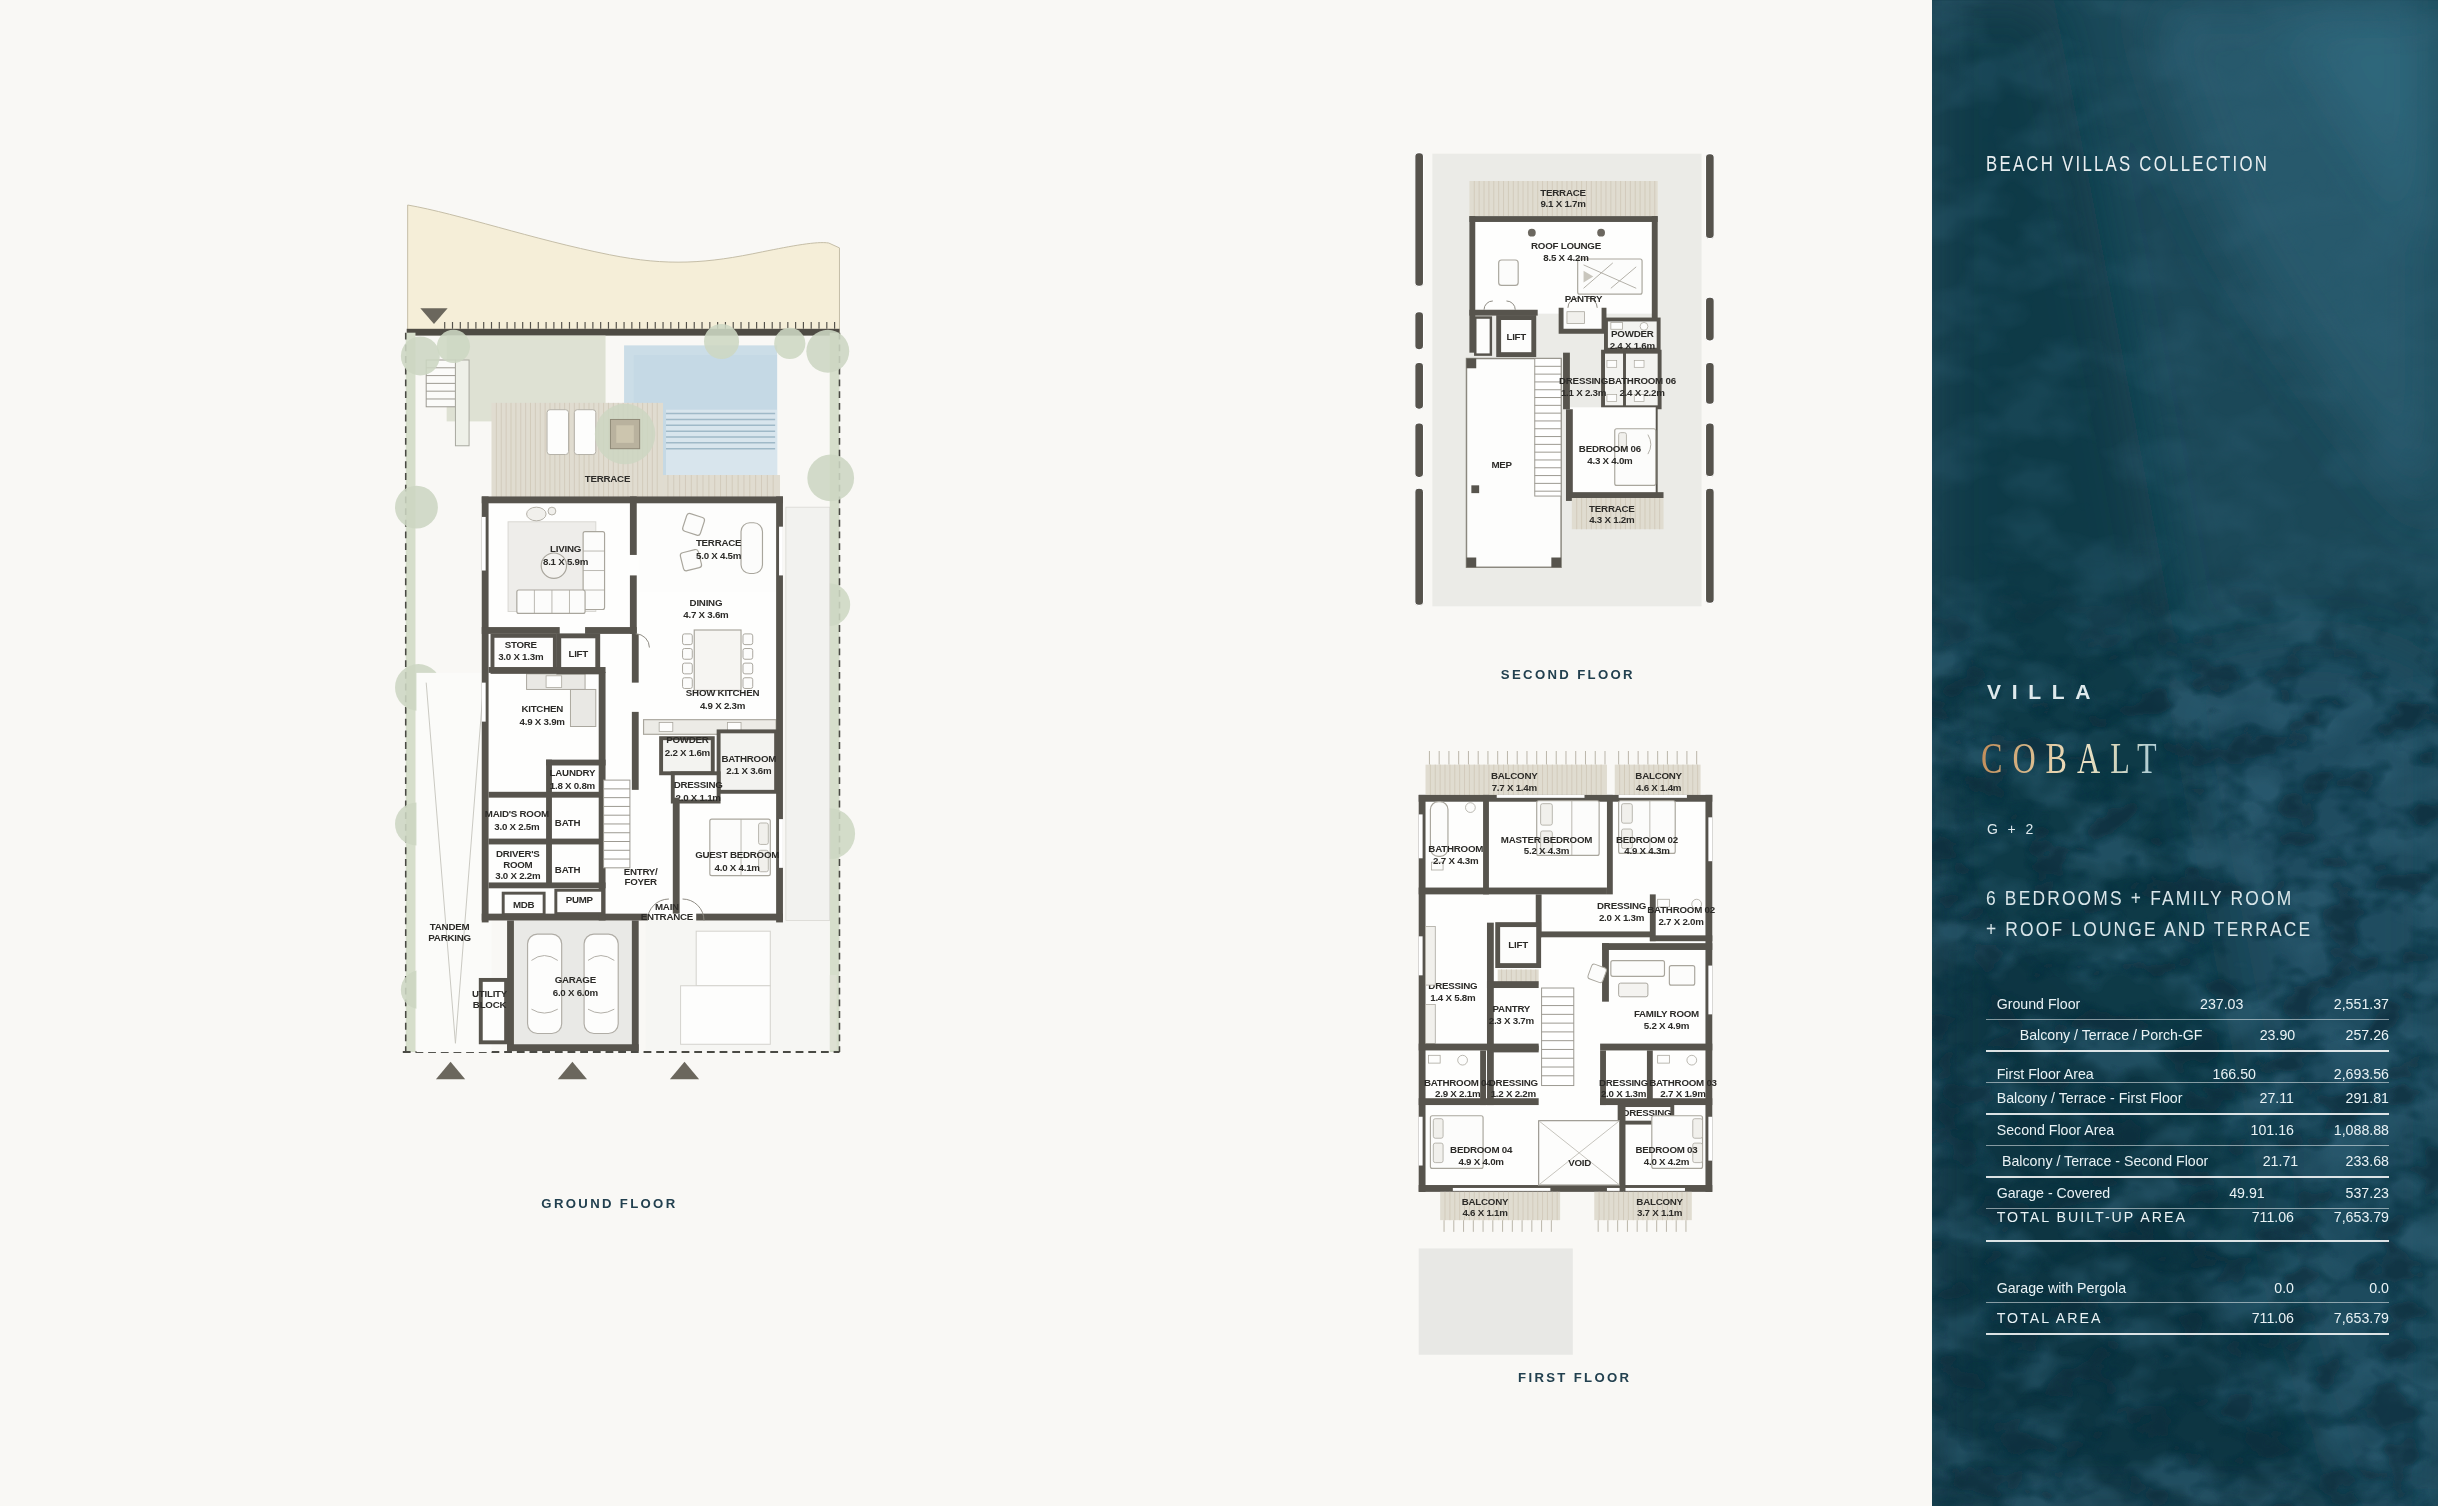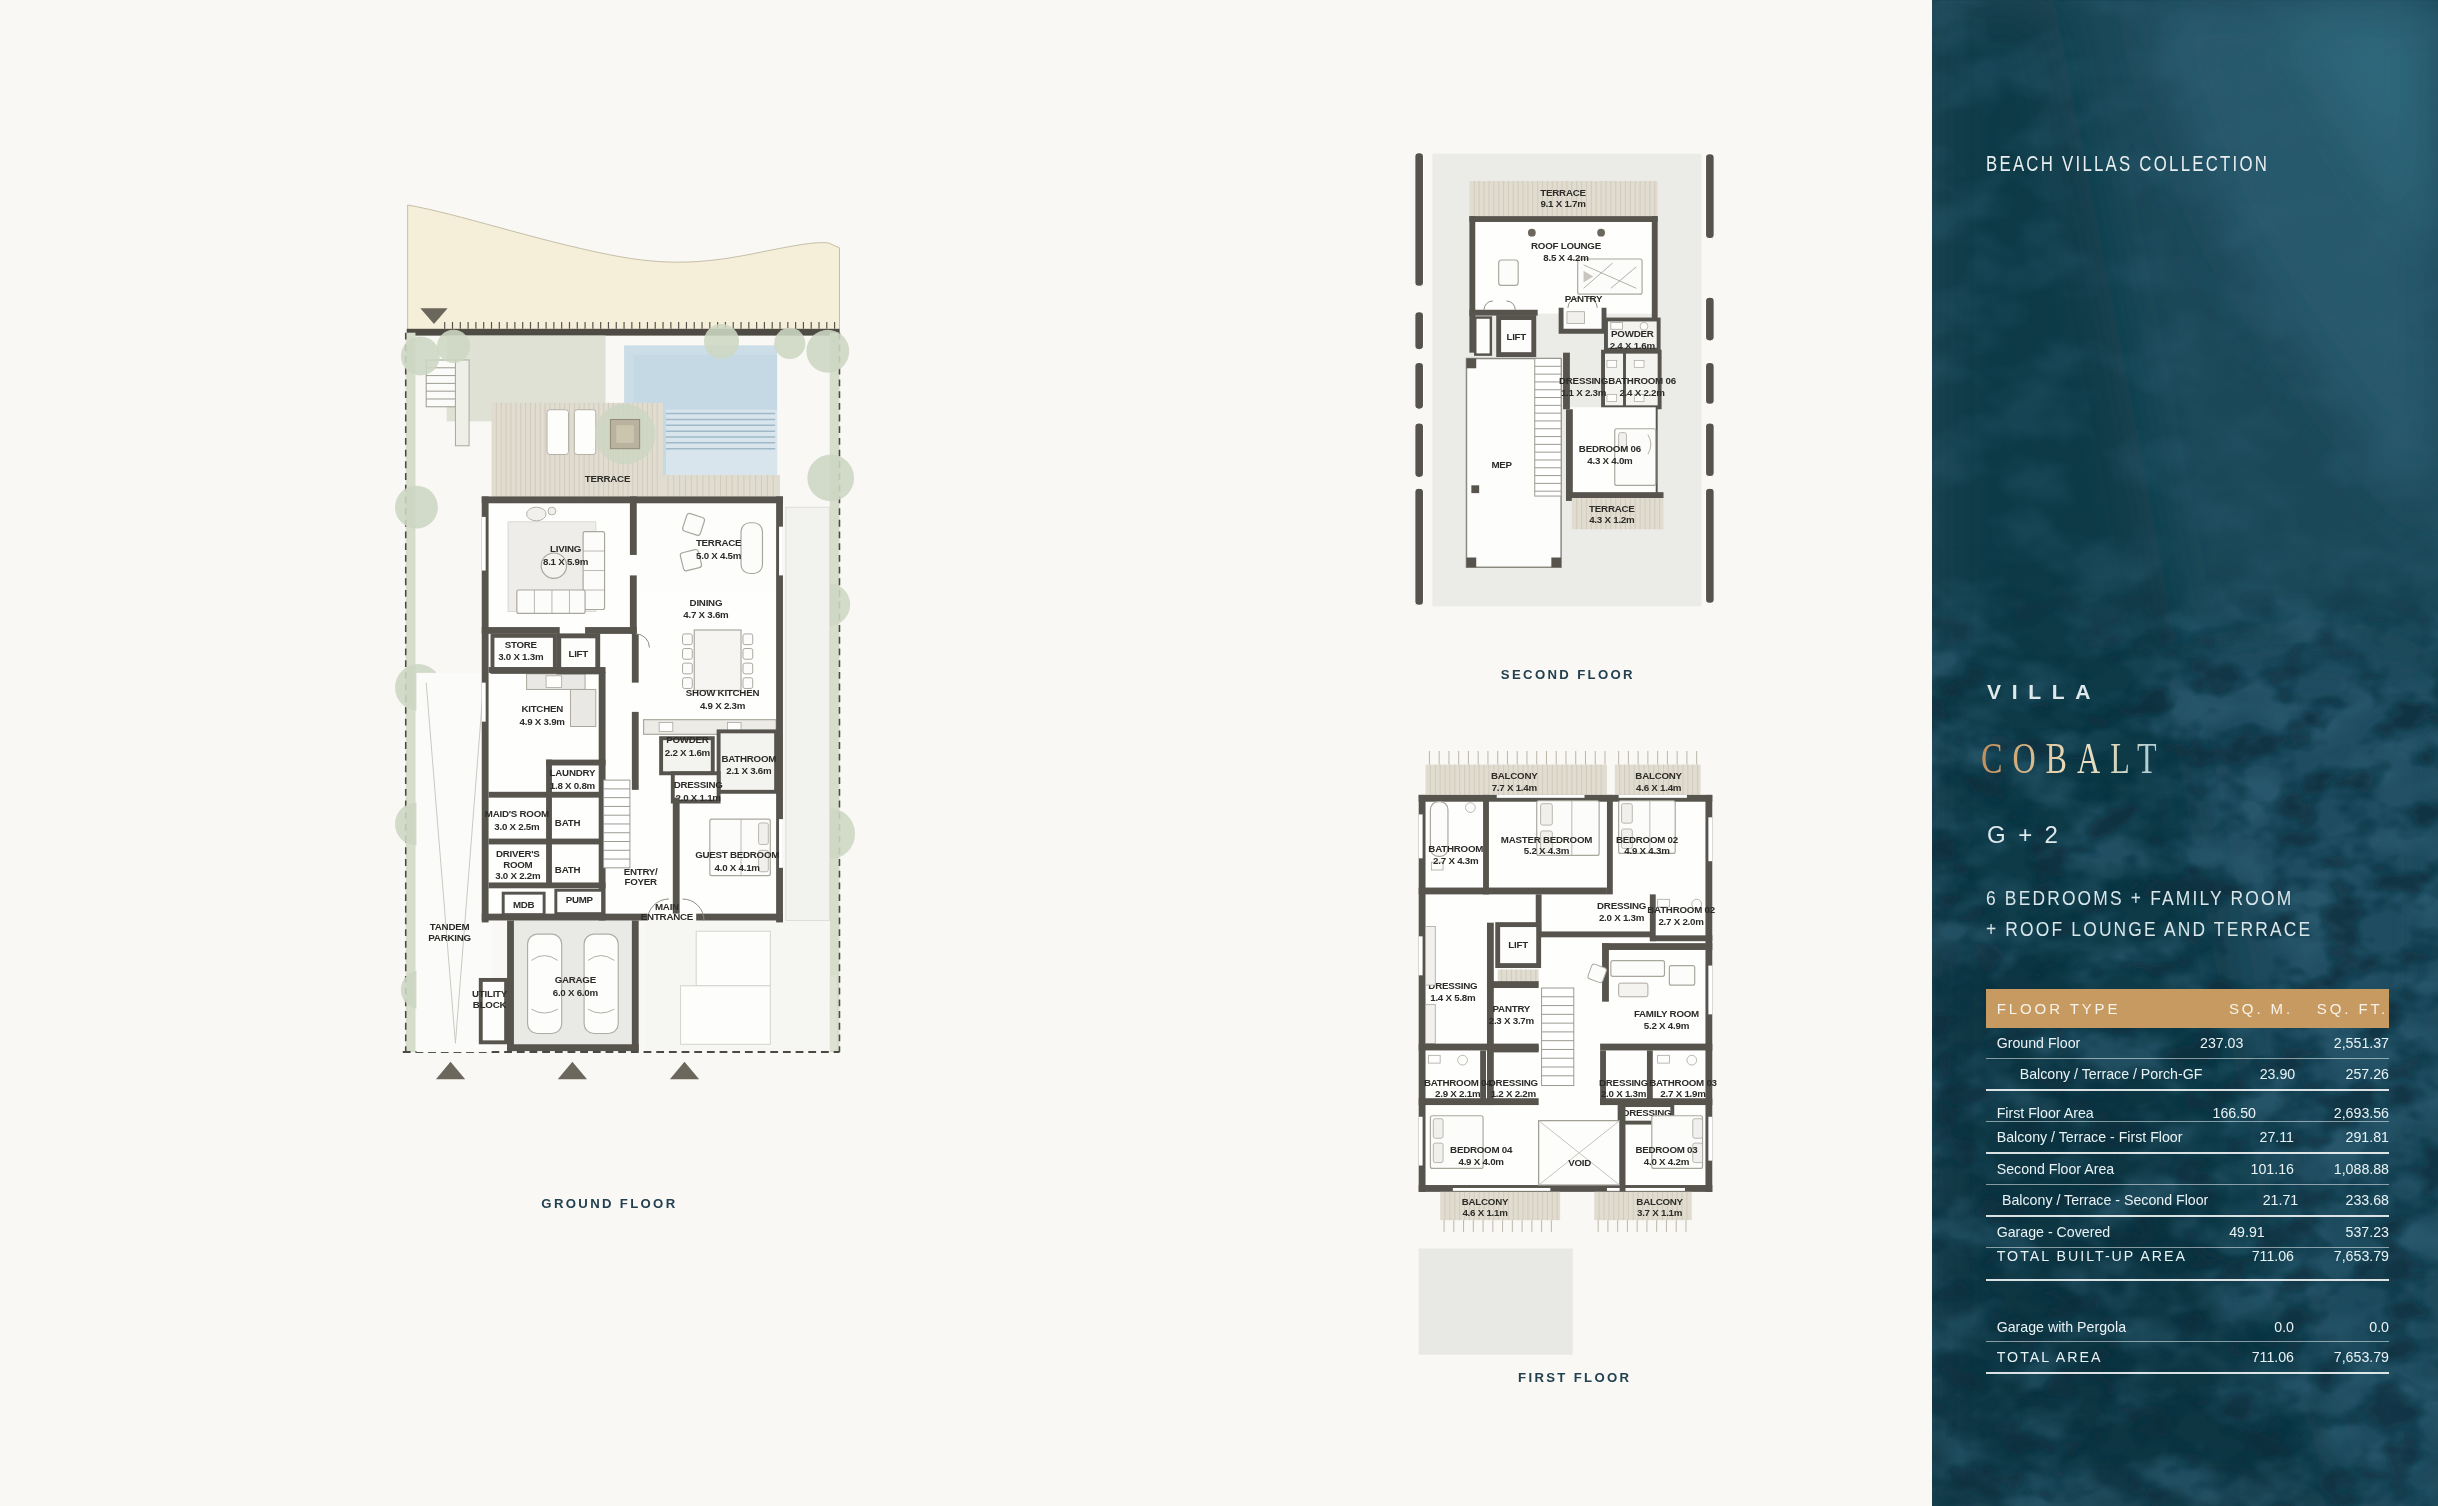--- a/index.html
+++ b/index.html
@@ -764,31 +764,26 @@
         <rect x="0" y="0" width="519" height="1545" filter="url(#mottle2)" opacity="0.8"></rect>
       </g>
 </svg>
 
 <div class="abs" style="left:54px;top:152px;font-size:21.5px;letter-spacing:2.9px;color:#e8eef0;transform:scaleX(0.78);transform-origin:left top;white-space:nowrap;">BEACH VILLAS COLLECTION</div>
 
 <div class="abs" style="left:55px;top:680px;font-size:21px;font-weight:bold;letter-spacing:10.7px;color:#dfe9ec;">VILLA</div>
 
 <div class="abs" style="left:49px;top:733px;font-family:'Liberation Serif',serif;font-size:44px;letter-spacing:13.7px;transform:scaleX(0.73);transform-origin:left top;background:linear-gradient(105deg,#c08a56 0%,#d9b98a 28%,#eee3c6 52%,#d8d6ba 68%,#a9cbd9 95%);-webkit-background-clip:text;background-clip:text;color:transparent;">COBALT</div>
 
-<div class="abs" style="left:55px;top:821px;font-size:24px;letter-spacing:2.9px;color:#dfe9ec;">G + 2</div>
+<div class="abs" style="left:55px;top:821px;font-size:14px;letter-spacing:2.9px;color:#dfe9ec;">G + 2</div>
 
 <div class="abs" style="left:54px;top:883px;font-size:20px;letter-spacing:2.5px;color:#d9e6ea;line-height:31px;transform:scaleX(0.87);transform-origin:left top;white-space:nowrap;">6 BEDROOMS + FAMILY ROOM<br>+ ROOF LOUNGE AND TERRACE</div>
 
 <div class="abs" style="left:54px;top:989px;width:403px;color:#e9f2f5;">
 
-<div style="background:#c69a60;height:39px;display:flex;align-items:center;font-size:15px;letter-spacing:2.9px;color:#f7f3ea;">
-        <span style="margin-left:10.7px;">FLOOR TYPE</span>
-        <span style="margin-left:auto;width:94px;text-align:right;">SQ. M.</span>
-        <span style="width:95px;text-align:right;margin-right:1px;">SQ. FT.</span>
-      </div>
 
 <div style="font-size:14.2px;white-space:nowrap;">
 <div style="height:30px;display:flex;align-items:center;border-bottom:1px solid rgba(255,255,255,0.5);">
           <span style="margin-left:10.7px;">Ground Floor</span>
           <span style="margin-left:auto;width:94px;text-align:left;">237.03</span>
           <span style="width:95px;text-align:right;">2,551.37</span>
         </div>
 <div style="height:30px;display:flex;align-items:center;border-bottom:2px solid rgba(255,255,255,0.85);">
           <span style="margin-left:10.7px;padding-left:23px;">Balcony / Terrace / Porch-GF</span>
           <span style="margin-left:auto;width:94px;text-align:right;">23.90</span>

